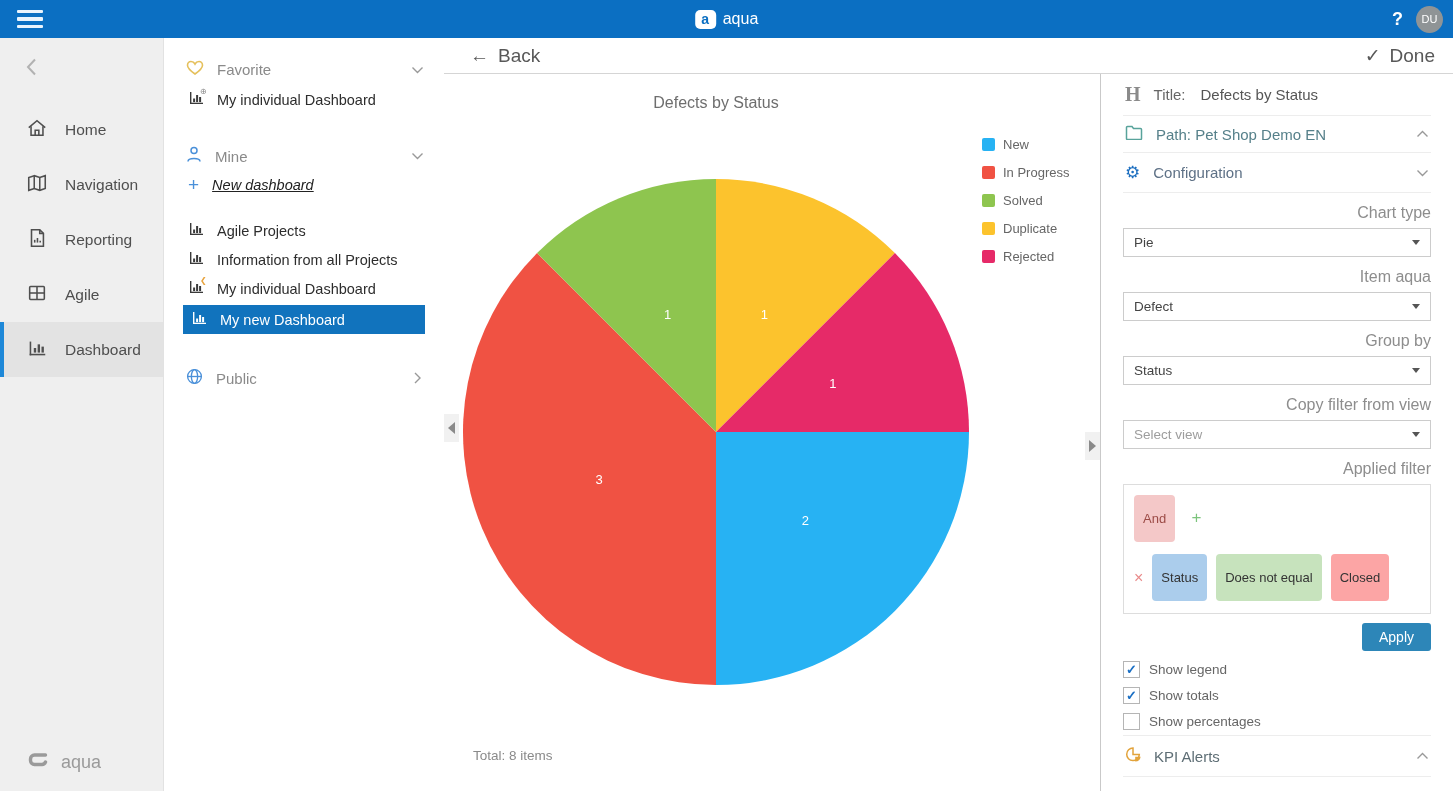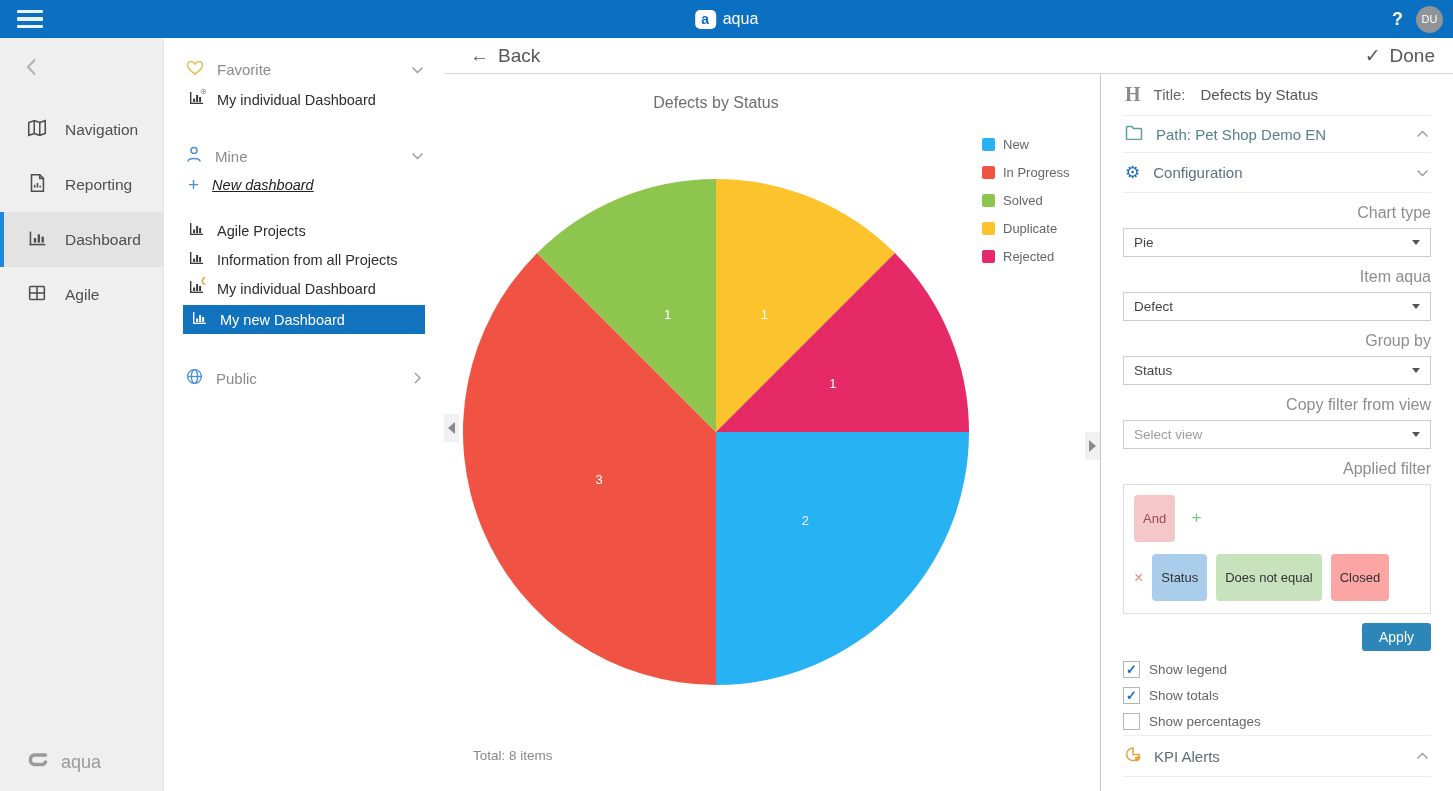--- a/index.html
+++ b/index.html
@@ -119,53 +119,61 @@
 <div class="shell">
 
   <div class="nav-side">
     <div class="collapse-btn">
       <svg width="11" height="18" viewBox="0 0 11 18">
           <path d="M9 1.5 L2 9 L9 16.5" fill="none" stroke="#b2b2b2" stroke-width="2"></path>
         </svg>
     </div>
     <div class="nav-item">
       <span><svg width="22" height="22" viewBox="0 0 24 24" fill="none" stroke="#4f4f4f" stroke-width="1.7">
+            <path d="M3 11.5 L12 4 L21 11.5"></path>
+            <path d="M5.5 10 V20 H18.5 V10"></path>
+            <path d="M10 20 V14.5 H14 V20"></path>
+          </svg></span>
+      <span>Home</span>
+    </div>
+    <div class="nav-item">
+      <span><svg width="22" height="22" viewBox="0 0 24 24" fill="none" stroke="#4f4f4f" stroke-width="1.7">
             <path d="M9 4 L3 6 V20 L9 18 L15 20 L21 18 V4 L15 6 L9 4 Z"></path>
             <path d="M9 4 V18"></path>
             <path d="M15 6 V20"></path>
           </svg></span>
       <span>Navigation</span>
     </div>
     <div class="nav-item">
       <span><svg width="22" height="22" viewBox="0 0 24 24" fill="none" stroke="#4f4f4f" stroke-width="1.7">
             <path d="M6 3 H15 L19 7 V21 H6 Z"></path>
             <path d="M15 3 V7 H19"></path>
             <path d="M9.5 17 V14"></path>
             <path d="M12.5 17 V12"></path>
             <path d="M15.5 17 V15"></path>
           </svg></span>
       <span>Reporting</span>
     </div>
+    <div class="nav-item">
+      <span><svg width="22" height="22" viewBox="0 0 24 24" fill="none" stroke="#4f4f4f" stroke-width="1.7">
+            <rect x="4" y="5" width="16" height="14" rx="1"></rect>
+            <path d="M12 5 V19"></path>
+            <path d="M4 12 H20"></path>
+          </svg></span>
+      <span>Agile</span>
+    </div>
     <div class="nav-item active">
       <span><svg width="22" height="22" viewBox="0 0 24 24" fill="#4f4f4f">
             <rect x="4" y="5" width="1.7" height="15"></rect>
             <rect x="4" y="18.3" width="17" height="1.7"></rect>
             <rect x="8.5" y="12" width="2.6" height="5"></rect>
             <rect x="12.7" y="8" width="2.6" height="9"></rect>
             <rect x="16.9" y="10.5" width="2.6" height="6.5"></rect>
           </svg></span>
       <span>Dashboard</span>
-    </div>
-    <div class="nav-item">
-      <span><svg width="22" height="22" viewBox="0 0 24 24" fill="none" stroke="#4f4f4f" stroke-width="1.7">
-            <rect x="4" y="5" width="16" height="14" rx="1"></rect>
-            <path d="M12 5 V19"></path>
-            <path d="M4 12 H20"></path>
-          </svg></span>
-      <span>Agile</span>
     </div>
     <div class="nav-brand">
       <span><svg width="28" height="24" viewBox="0 0 28 24" fill="none">
             <path d="M20.5 7 H9.5 a4 4 0 0 0 -4 4 v1.5 a4 4 0 0 0 4 4 h7.5 a4 4 0 0 0 3.5 -2.5" stroke="#9a9a9a" stroke-width="3.4" stroke-linecap="round"></path>
           </svg></span>
       <span>aqua</span>
     </div>
   </div>
 
   <div class="dash-side">

